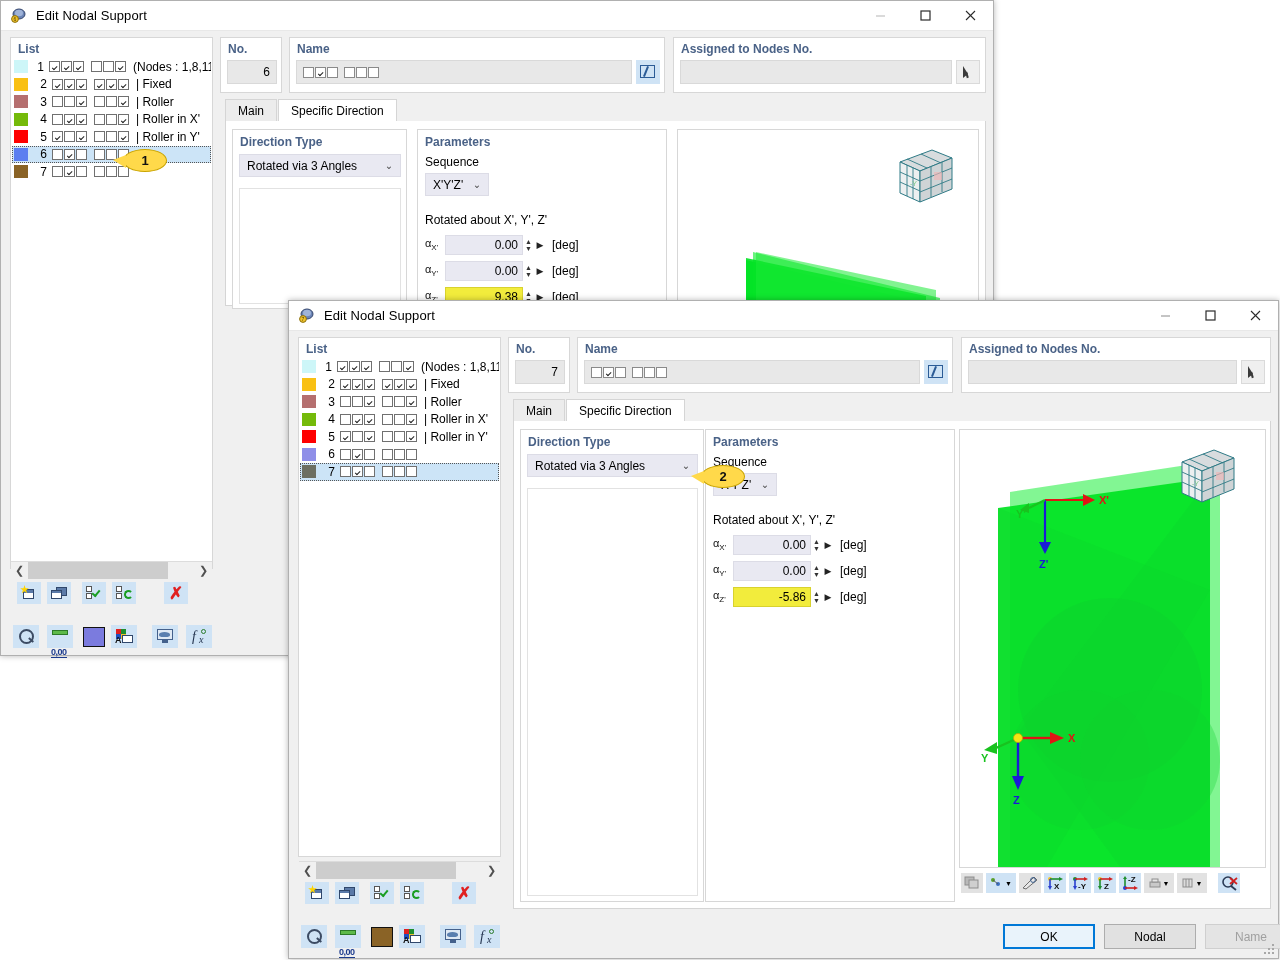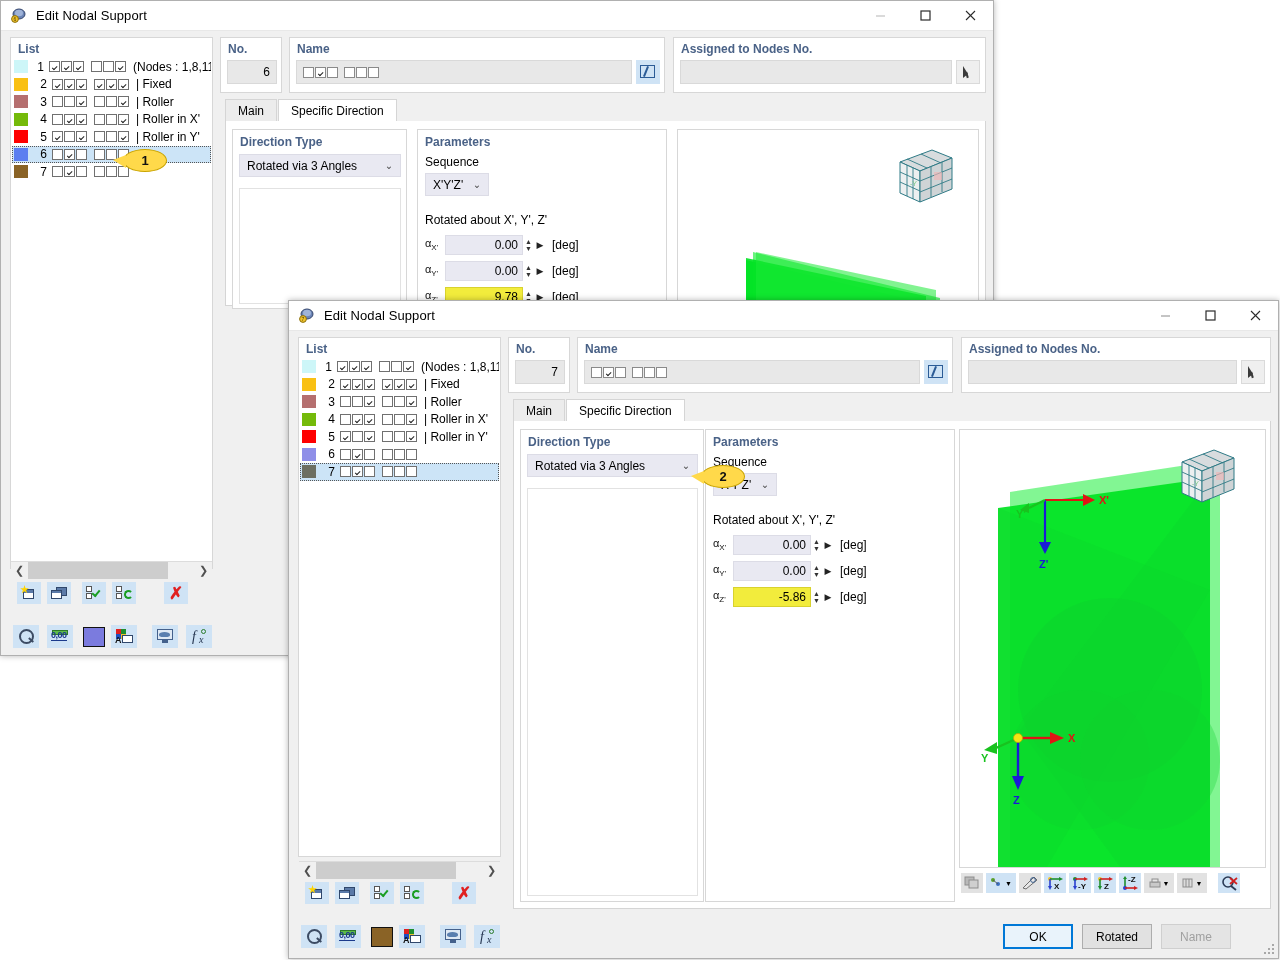--- a/index.html
+++ b/index.html
@@ -181,21 +181,21 @@
     background: #3c4b63; transform: rotate(42deg);
   }
   .ic-ruler {
     position: relative; width: 18px; height: 15px;
   }
   .ic-ruler .top {
     position: absolute; left: 1px; top: 1px; width: 16px; height: 5px;
     background: #5dba4a; border: 1px solid #2c7a28;
   }
   .ic-ruler .txt {
-    position: absolute; left: 0px; top: 1px; font-size: 9px; color: #1b3a8c;
+    position: absolute; left: 0px; top: 18px; font-size: 9px; color: #1b3a8c;
     font-weight: bold; letter-spacing: -.5px; border-bottom: 1.5px solid #1b3a8c;
   }
   .ic-swatch { width: 22px; height: 20px; border: 1.5px solid #111; }
   .ic-legend { position: relative; width: 18px; height: 16px; }
   .ic-legend .sq { position: absolute; width: 5px; height: 5px; }
   .ic-legend .box { position: absolute; left: 7px; top: 6px; width: 11px; height: 8px; background: #fff; border: 1.2px solid #30476b; }
   .ic-legend .letter { position: absolute; left: 0px; top: 6px; font-size: 9px; font-weight: bold; color: #111; }
   .ic-monitor { position: relative; width: 18px; height: 15px; }
   .ic-monitor .scr { position: absolute; left: 1px; top: 0px; width: 16px; height: 11px; background: #dfe9f4; border: 1.3px solid #44618c; }
   .ic-monitor .wav { position: absolute; left: 3px; top: 3px; width: 11px; height: 5px; background: #5a7faf; border-radius: 50% 50% 40% 40%; }
@@ -315,21 +315,21 @@
     position: absolute;
     left: -11px; top: 5px;
     width: 0; height: 0;
     border-top: 5px solid transparent;
     border-bottom: 8px solid transparent;
     border-right: 13px solid #ffd94a;
   }
 
   
   .dlgbtn {
-    width: 70px; height: 25px;
+    width: 92px; height: 25px;
     background: #e1e1e1;
     border: 1px solid #adadad;
     font-size: 12px;
     display: flex; align-items: center; justify-content: center;
     color: #000;
   }
   .dlgbtn.primary { background: #e9f3fb; border: 2px solid #0078d7; }
   .dlgbtn.disabled { background: #e4e4e4; border-color: #cfcfcf; color: #a0a0a0; }
 
   .grip { position: absolute; right: 2px; bottom: 2px; width: 12px; height: 12px; }
@@ -608,21 +608,21 @@
             <span class="spin-box">0.00</span>
             <span class="spin-btns">
               <span>▲</span>
               <span>▼</span>
             </span>
             <span class="spin-play">▶</span>
             <span class="unit">[deg]</span>
           </div>
           <div class="spin-row">
             <span class="spin-lbl">α<sub>Z'</sub></span>
-            <span class="spin-box hl">9.78</span>
+            <span class="spin-box hl">9.38</span>
             <span class="spin-btns">
               <span>▲</span>
               <span>▼</span>
             </span>
             <span class="spin-play">▶</span>
             <span class="unit">[deg]</span>
           </div>
         </div>
     </div>
 
@@ -1170,21 +1170,21 @@
         <span class="ic-fx">
             <span class="f">f</span>
             <span class="x">x</span>
             <span class="dot"></span>
           </span>
       </div>
     </div>
 
     <div style="position:absolute; left:714px; top:623px; display:flex; gap:9px;">
       <div class="dlgbtn primary">OK</div>
-      <div class="dlgbtn">Rotated</div>
+      <div class="dlgbtn">Nodal</div>
       <div class="dlgbtn disabled">Name</div>
     </div>
 
     <div class="grip">
       <i style="left:8px; top:8px;"></i>
         <i style="left:4px; top:8px;"></i>
         <i style="left:8px; top:4px;"></i>
       <i style="left:0px; top:8px;"></i>
         <i style="left:4px; top:4px;"></i>
         <i style="left:8px; top:0px;"></i>

